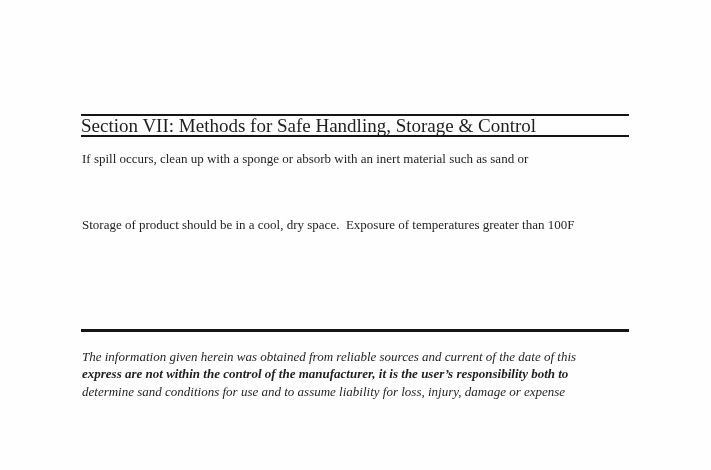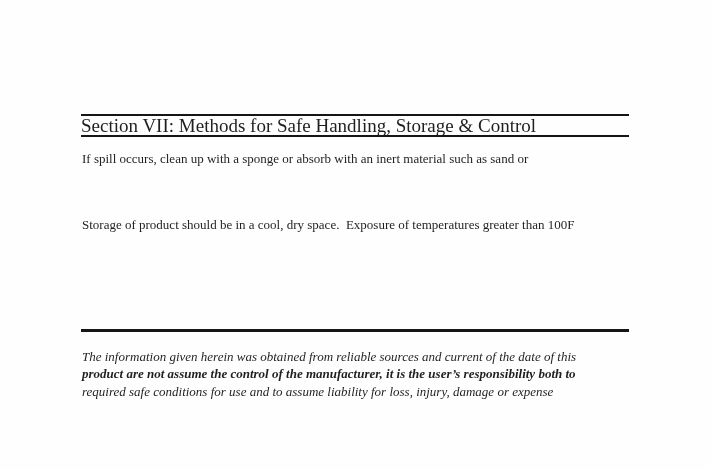--- a/index.html
+++ b/index.html
@@ -92,17 +92,17 @@
   <div class="para p2">
     <div class="line">Storage of product should be in a cool, dry space.  Exposure of temperatures greater than 100F</div>
   </div>
 
 
 
   <div class="separator-rule"></div>
 
   <div class="disclaimer">
     <div class="line">The information given herein was obtained from reliable sources and current of the date of this</div>
-    <div class="line heavy">product are not assume the control of the manufacturer, it is the user’s responsibility both to</div>
-    <div class="line">required safe conditions for use and to assume liability for loss, injury, damage or expense</div>
+    <div class="line heavy">express are not within the control of the manufacturer, it is the user’s responsibility both to</div>
+    <div class="line">determine sand conditions for use and to assume liability for loss, injury, damage or expense</div>
   </div>
 
 </div>
 
 </body></html>

